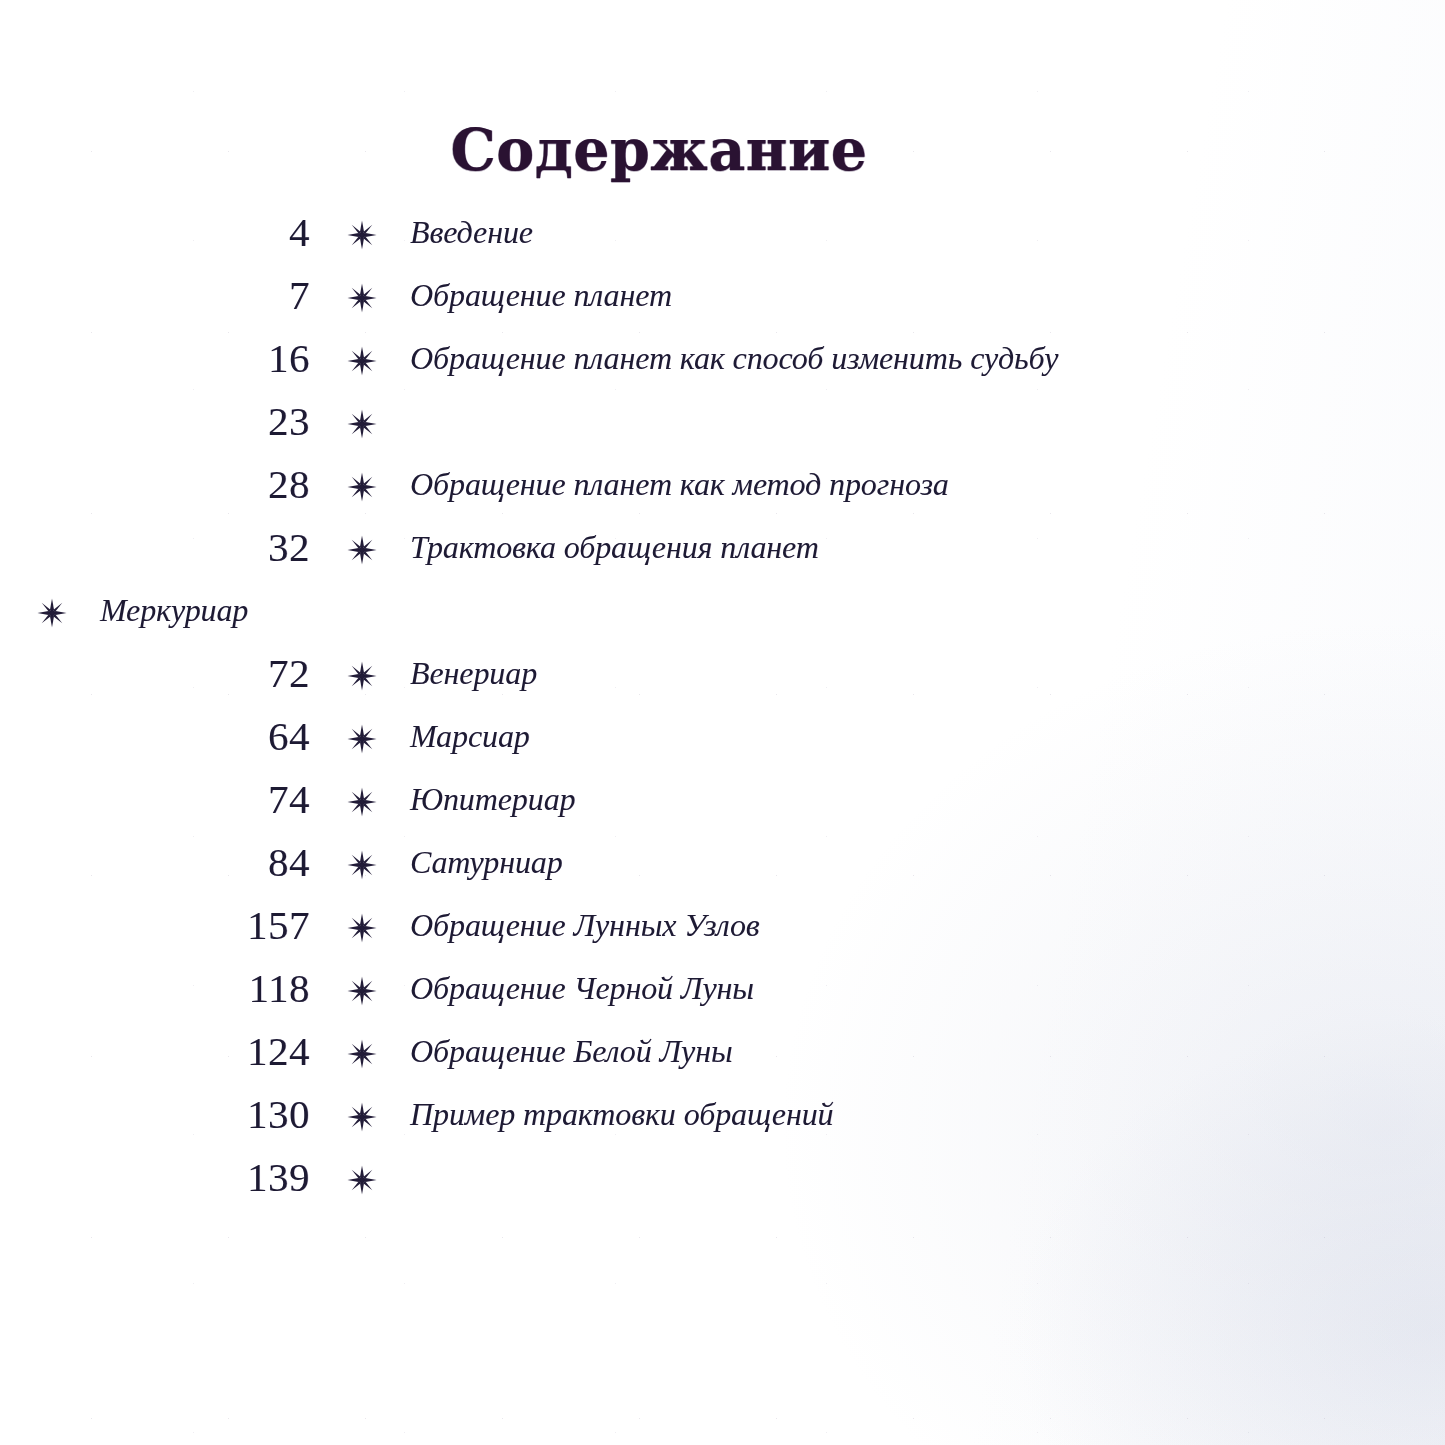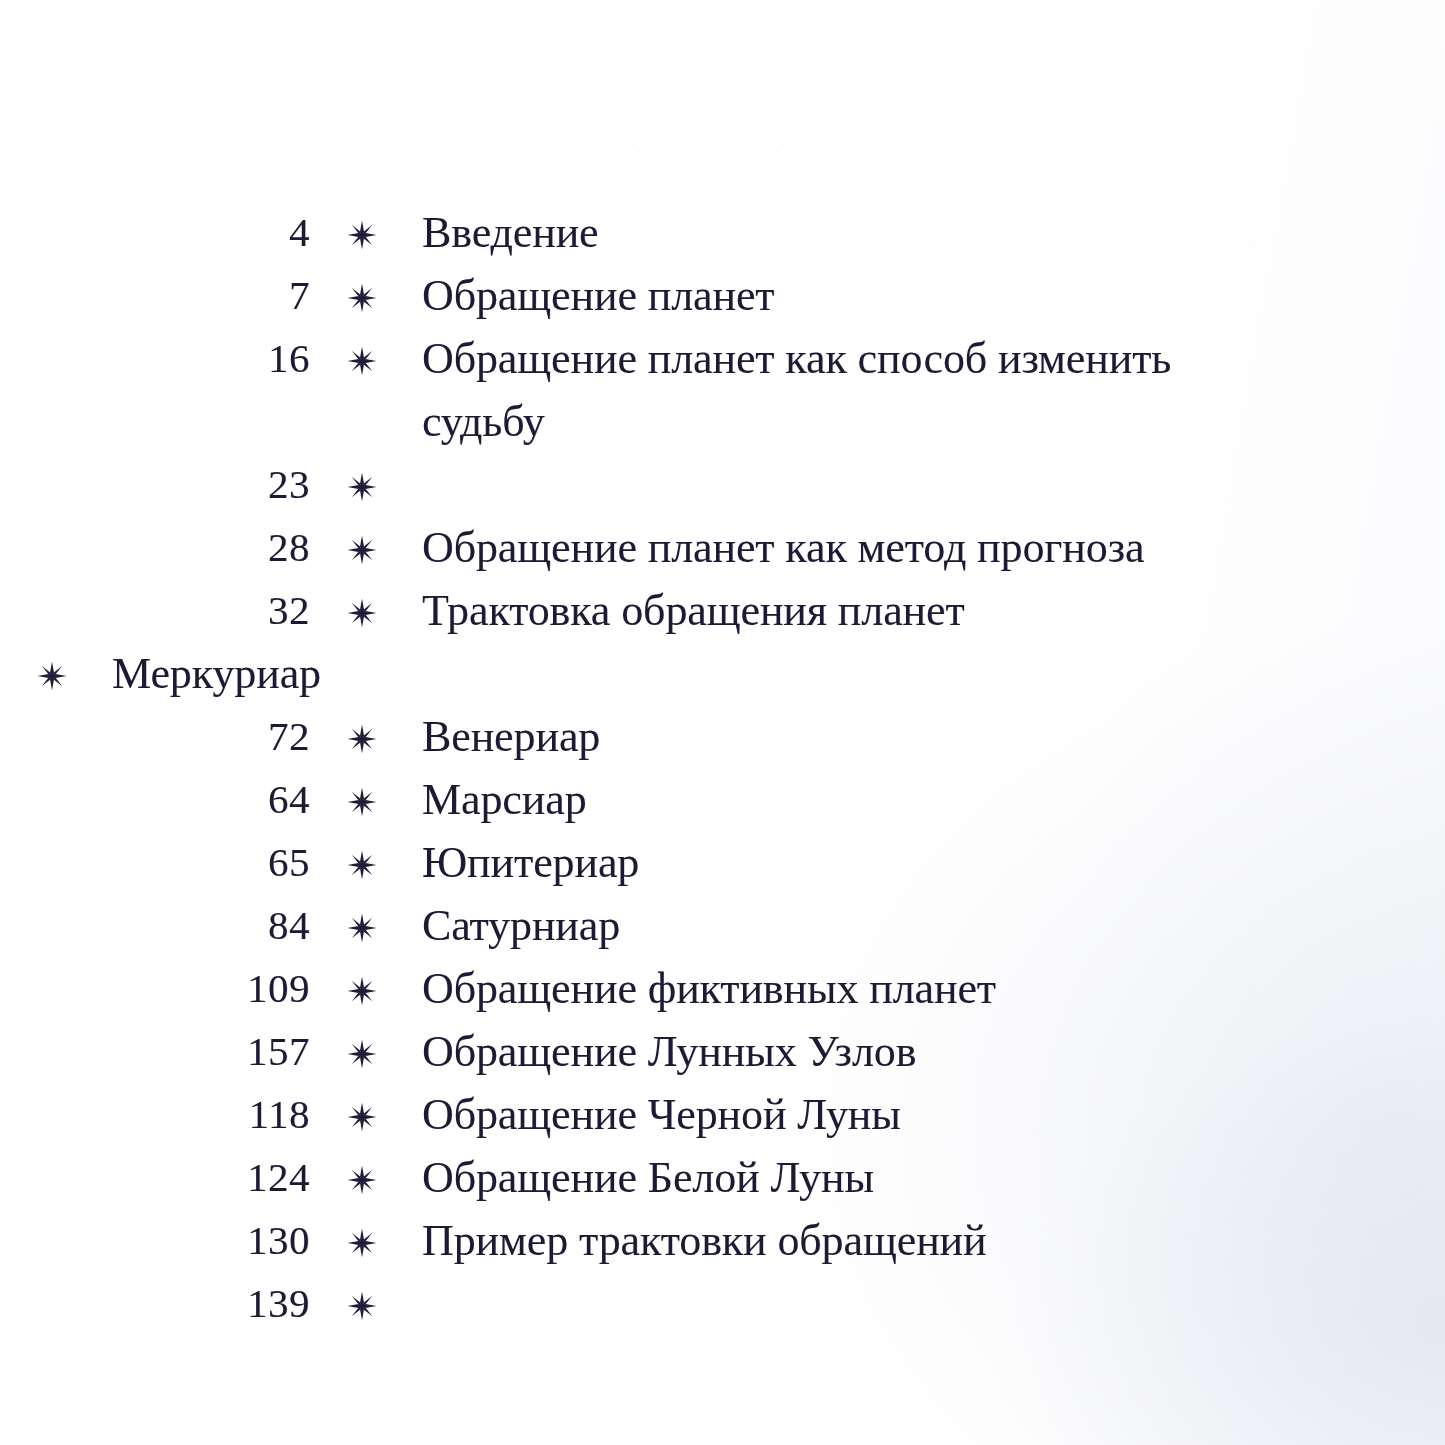--- a/index.html
+++ b/index.html
@@ -93,41 +93,43 @@
     text-align: center;
     font-size: 27px;
     line-height: 63px;
     color: #221c38;
     font-family: "DejaVu Sans", sans-serif;
   }
   .entry-bullet svg { display: inline-block; vertical-align: middle; }
 
   .entry-title {
     flex: 1 1 auto;
-    margin-left: 34px;
+    margin-left: 22px;
     padding-right: 220px;
-    font-size: 44px;
+    font-size: 32px;
     line-height: 63px;
     color: #1d1a33;
     font-family: "Liberation Serif", "DejaVu Serif", serif;
     letter-spacing: -0.1px;
     text-shadow: 0.35px 0 0 rgba(70,45,110,0.26);
+    font-style: italic;
   }
 
   
   .toc-entry.wrap .entry-title { line-height: 63px; }
 </style>
 </head>
 <body>
 
 <div class="page">
 
   <div class="paper-tint"></div>
   <div class="paper-speck"></div>
 
+  <h1 class="toc-title">Содержание</h1>
 
   <div class="toc-list" id="toc-list">
       <div class="toc-entry">
         <div class="entry-page">4</div>
         <div class="entry-bullet"><svg width="30" height="30" viewBox="0 0 32 32" aria-hidden="true">
       <g fill="currentColor">
         <path d="M16 0.5 L18.1 12.2 L16 16 L13.9 12.2 Z"></path>
         <path d="M16 31.5 L13.9 19.8 L16 16 L18.1 19.8 Z"></path>
         <path d="M0.5 16 L12.2 13.9 L16 16 L12.2 18.1 Z"></path>
         <path d="M31.5 16 L19.8 18.1 L16 16 L19.8 13.9 Z"></path>
@@ -268,21 +270,21 @@
         <path d="M5.0 5.0 L14.3 12.4 L16 16 L12.4 14.3 Z"></path>
         <path d="M27.0 27.0 L17.7 19.6 L16 16 L19.6 17.7 Z"></path>
         <path d="M27.0 5.0 L19.6 14.3 L16 16 L17.7 12.4 Z"></path>
         <path d="M5.0 27.0 L12.4 17.7 L16 16 L14.3 19.6 Z"></path>
         <circle cx="16" cy="16" r="2.4"></circle>
       </g>
     </svg></div>
         <div class="entry-title">Марсиар</div>
       </div>
       <div class="toc-entry">
-        <div class="entry-page">65</div>
+        <div class="entry-page">74</div>
         <div class="entry-bullet"><svg width="30" height="30" viewBox="0 0 32 32" aria-hidden="true">
       <g fill="currentColor">
         <path d="M16 0.5 L18.1 12.2 L16 16 L13.9 12.2 Z"></path>
         <path d="M16 31.5 L13.9 19.8 L16 16 L18.1 19.8 Z"></path>
         <path d="M0.5 16 L12.2 13.9 L16 16 L12.2 18.1 Z"></path>
         <path d="M31.5 16 L19.8 18.1 L16 16 L19.8 13.9 Z"></path>
         <path d="M5.0 5.0 L14.3 12.4 L16 16 L12.4 14.3 Z"></path>
         <path d="M27.0 27.0 L17.7 19.6 L16 16 L19.6 17.7 Z"></path>
         <path d="M27.0 5.0 L19.6 14.3 L16 16 L17.7 12.4 Z"></path>
         <path d="M5.0 27.0 L12.4 17.7 L16 16 L14.3 19.6 Z"></path>
@@ -302,37 +304,20 @@
         <path d="M5.0 5.0 L14.3 12.4 L16 16 L12.4 14.3 Z"></path>
         <path d="M27.0 27.0 L17.7 19.6 L16 16 L19.6 17.7 Z"></path>
         <path d="M27.0 5.0 L19.6 14.3 L16 16 L17.7 12.4 Z"></path>
         <path d="M5.0 27.0 L12.4 17.7 L16 16 L14.3 19.6 Z"></path>
         <circle cx="16" cy="16" r="2.4"></circle>
       </g>
     </svg></div>
         <div class="entry-title">Сатурниар</div>
       </div>
       <div class="toc-entry">
-        <div class="entry-page">109</div>
-        <div class="entry-bullet"><svg width="30" height="30" viewBox="0 0 32 32" aria-hidden="true">
-      <g fill="currentColor">
-        <path d="M16 0.5 L18.1 12.2 L16 16 L13.9 12.2 Z"></path>
-        <path d="M16 31.5 L13.9 19.8 L16 16 L18.1 19.8 Z"></path>
-        <path d="M0.5 16 L12.2 13.9 L16 16 L12.2 18.1 Z"></path>
-        <path d="M31.5 16 L19.8 18.1 L16 16 L19.8 13.9 Z"></path>
-        <path d="M5.0 5.0 L14.3 12.4 L16 16 L12.4 14.3 Z"></path>
-        <path d="M27.0 27.0 L17.7 19.6 L16 16 L19.6 17.7 Z"></path>
-        <path d="M27.0 5.0 L19.6 14.3 L16 16 L17.7 12.4 Z"></path>
-        <path d="M5.0 27.0 L12.4 17.7 L16 16 L14.3 19.6 Z"></path>
-        <circle cx="16" cy="16" r="2.4"></circle>
-      </g>
-    </svg></div>
-        <div class="entry-title">Обращение фиктивных планет</div>
-      </div>
-      <div class="toc-entry">
         <div class="entry-page">157</div>
         <div class="entry-bullet"><svg width="30" height="30" viewBox="0 0 32 32" aria-hidden="true">
       <g fill="currentColor">
         <path d="M16 0.5 L18.1 12.2 L16 16 L13.9 12.2 Z"></path>
         <path d="M16 31.5 L13.9 19.8 L16 16 L18.1 19.8 Z"></path>
         <path d="M0.5 16 L12.2 13.9 L16 16 L12.2 18.1 Z"></path>
         <path d="M31.5 16 L19.8 18.1 L16 16 L19.8 13.9 Z"></path>
         <path d="M5.0 5.0 L14.3 12.4 L16 16 L12.4 14.3 Z"></path>
         <path d="M27.0 27.0 L17.7 19.6 L16 16 L19.6 17.7 Z"></path>
         <path d="M27.0 5.0 L19.6 14.3 L16 16 L17.7 12.4 Z"></path>

